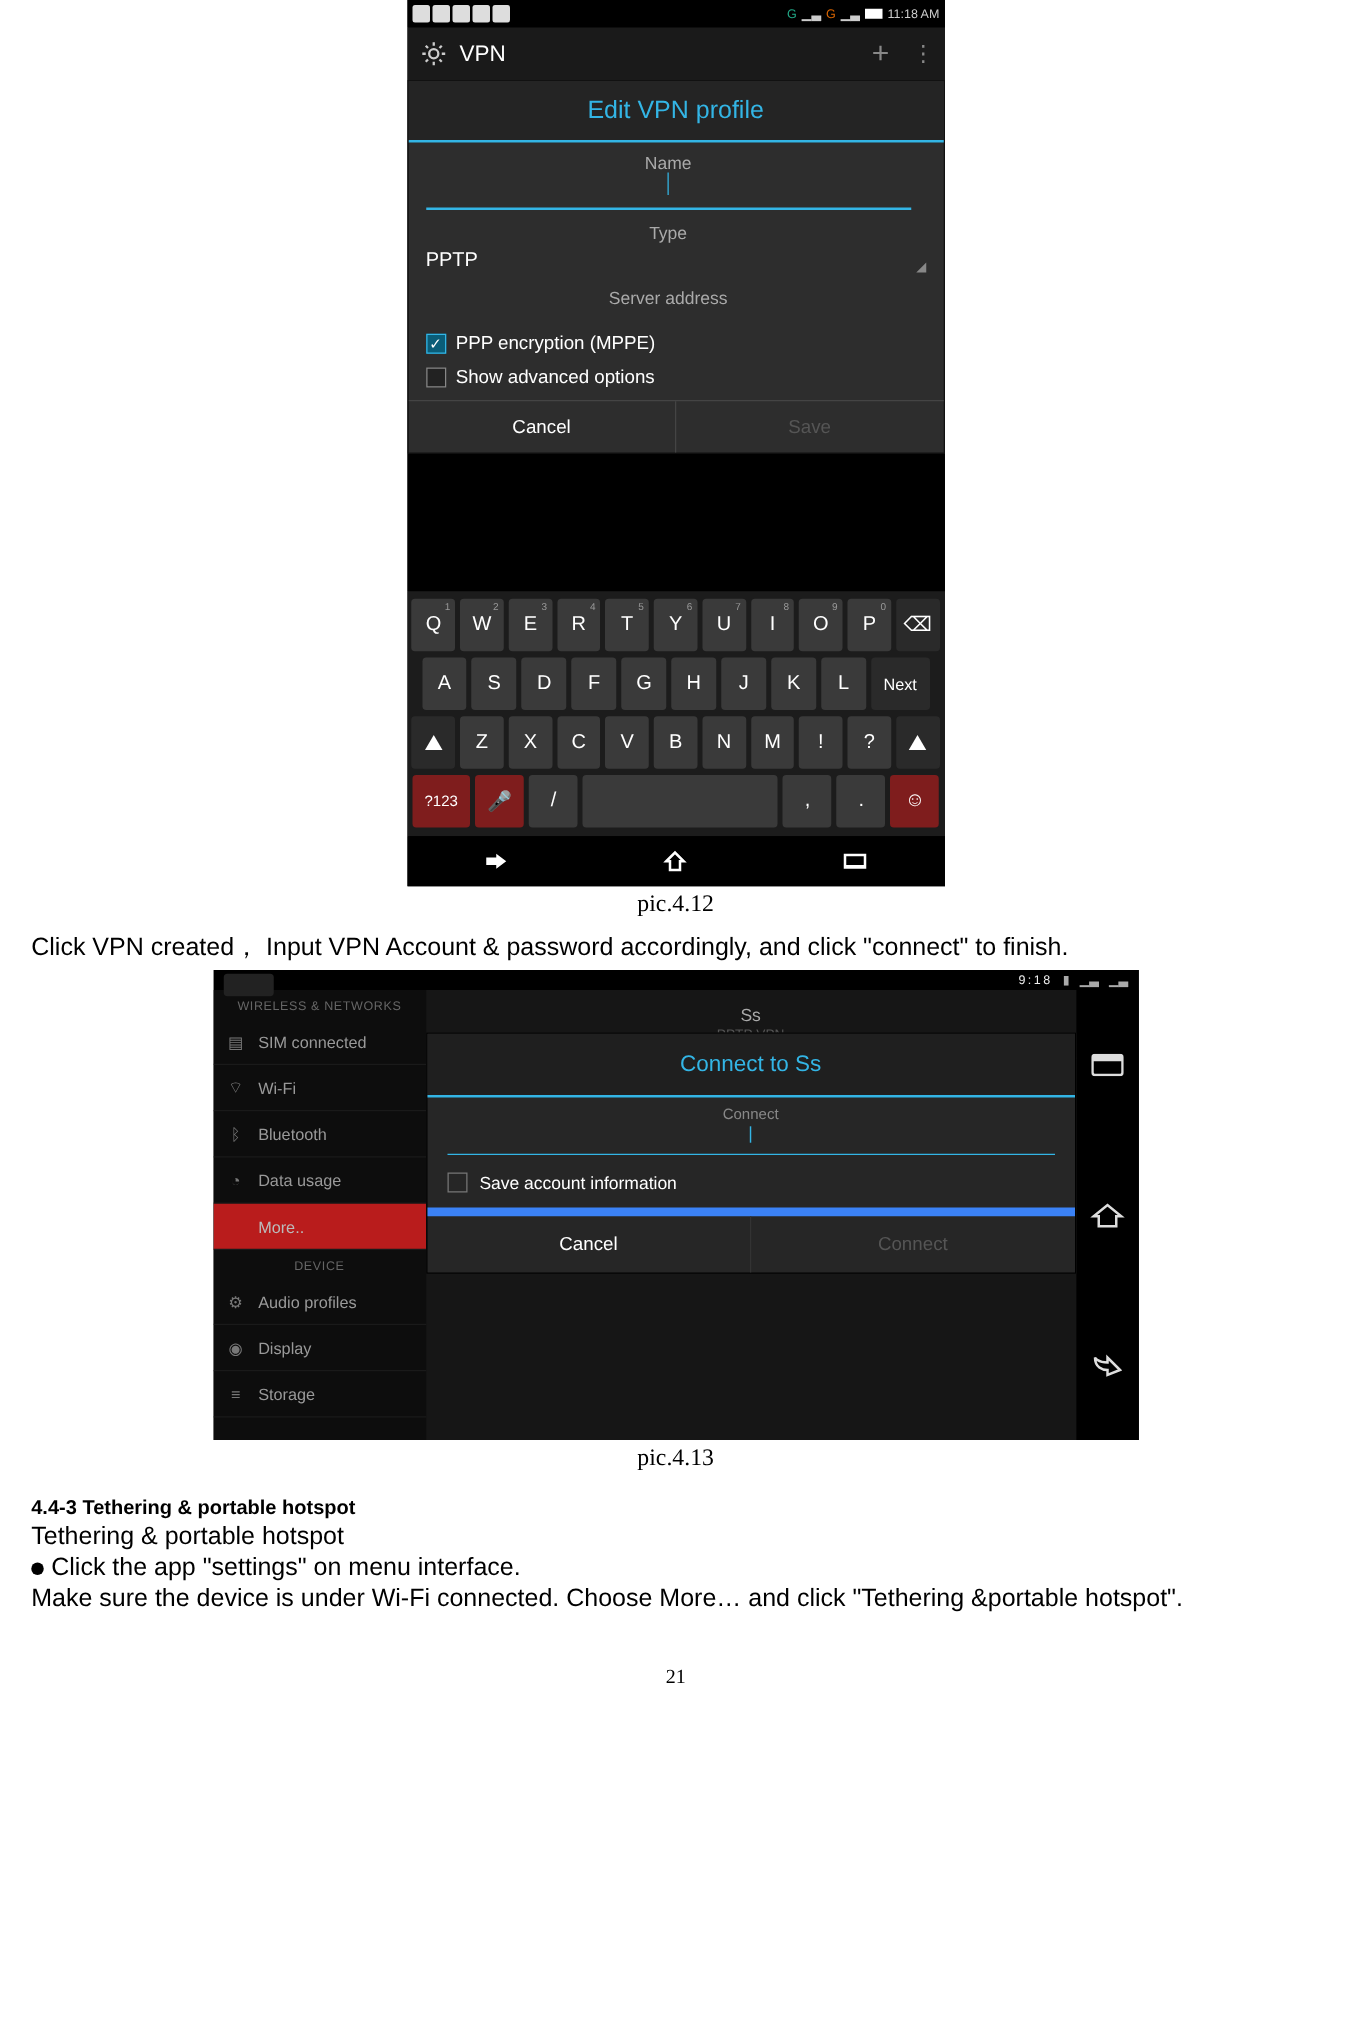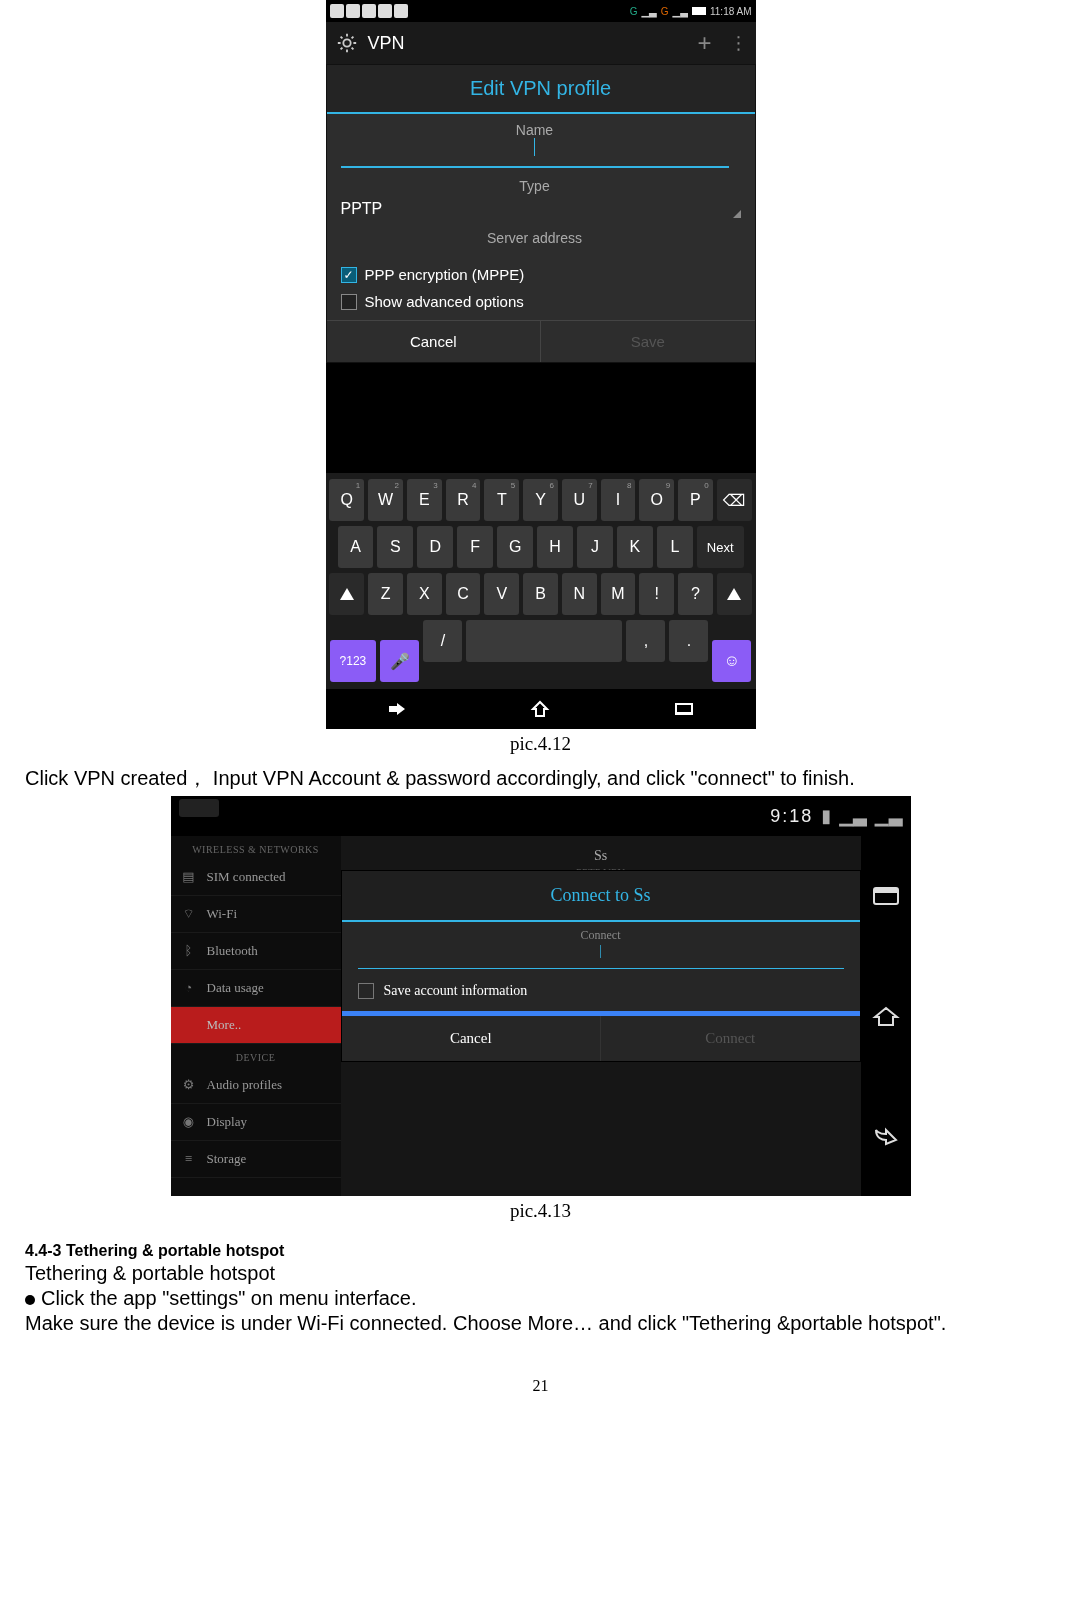--- a/index.html
+++ b/index.html
@@ -51,55 +51,55 @@
   .s1-dlg-btn + .s1-dlg-btn { border-left:1px solid #444; }
 
   .s1-gap { height: 110px; background:#000; }
 
   
   .kb { background:#1c1c1c; padding:6px 4px 2px 4px; }
   .kb-row { display:flex; gap:4px; margin-bottom:5px; justify-content:center; }
   .key { background:#3a3a3a; color:#fff; height:42px; border-radius:3px; display:flex; align-items:center; justify-content:center; font-size:16px; position:relative; }
   .key.w1 { flex: 1 1 0; }
   .key .sup { position:absolute; top:2px; right:4px; font-size:8px; color:#999; }
-  .key.dark { background:#8b5cf6;margin-top:20px; }
+  .key.dark { background:#7f1d1d; }
   .key.next { background:#2a2a2a; font-size:13px; }
   .key.shift { background:#2a2a2a; }
   .key.space { flex: 4 1 0; }
   .key.bksp { background:#2a2a2a; }
   .arrow-up { width:0; height:0; border-left:7px solid transparent; border-right:7px solid transparent; border-bottom:12px solid #fff; }
 
   .s1-navbar { height: 40px; background:#000; display:flex; }
   .s1-navbar > div { flex:1; display:flex; align-items:center; justify-content:center; color:#fff; }
   .nav-recent { width:18px; height:12px; border:2px solid #fff; border-bottom-width:3px; }
 
   
   .shot2 { width: 740px; margin: 0 auto; background:#000; position:relative; }
-  .s2-statusbar { height:40px; background:#000; color:#aaa; display:flex; justify-content:flex-end; align-items:center; font-size:18px; padding:0 8px; gap:8px; }
+  .s2-statusbar { height:16px; background:#000; color:#aaa; display:flex; justify-content:flex-end; align-items:center; font-size:10px; padding:0 8px; gap:8px; }
   .s2-clock { color:#eee; letter-spacing:2px; }
 
-  .s2-body { display:flex; height: 360px; background:#111;font-family:Liberation Serif, serif; }
+  .s2-body { display:flex; height: 360px; background:#111; }
   .s2-sidebar { width: 170px; background:#0d0d0d; color:#999; font-size:13px; }
   .s2-side-head { font-size:10px; color:#666; padding: 8px 10px 4px 10px; letter-spacing:0.5px; }
   .s2-side-item { padding: 10px 10px; display:flex; align-items:center; gap:10px; border-bottom:1px solid #1a1a1a; }
   .s2-side-item.selected { background:#b91c1c; color:#bbb; }
   .s2-side-icon { width:16px; height:16px; display:inline-flex; align-items:center; justify-content:center; color:#777; }
 
   .s2-main { flex:1; position:relative; background:#161616; }
   .s2-vpn-row { position:absolute; top:0; left:0; right:0; padding:12px 16px; color:#666; font-size:13px; border-bottom:1px solid #222; }
   .s2-vpn-name { color:#aaa; font-size:14px; }
   .s2-vpn-sub { color:#555; font-size:11px; margin-top:2px; }
 
   .s2-dialog { position:absolute; top:34px; left:0; right:0; background:#262626; border:1px solid #000; }
   .s2-dlg-title { color:#33b5e5; font-size:18px; padding:14px 16px; border-bottom:2px solid #33b5e5; background:#1f1f1f; }
   .s2-field { padding:6px 16px 2px 16px; }
   .s2-label { font-size:12px; color:#888; }
   .s2-input { border:none; border-bottom:1px solid #444; background:transparent; height:26px; width:100%; color:#fff; font-size:14px; }
   .s2-input.focus { border-bottom-color:#33b5e5; }
-  .s2-check-row { padding:12px 16px; color:#fff; font-size:14px; display:flex; align-items:center; gap:10px; border-bottom:5px solid #3b82f6; }
+  .s2-check-row { padding:12px 16px; color:#fff; font-size:14px; display:flex; align-items:center; gap:10px; border-bottom:7px solid #3b82f6; }
   .s2-check { width:16px; height:16px; border:1px solid #777; display:inline-block; }
   .s2-dlg-btns { display:flex; }
   .s2-dlg-btn { flex:1; text-align:center; padding:14px 0; font-size:15px; }
   .s2-dlg-btn.enabled { color:#fff; }
   .s2-dlg-btn.disabled { color:#555; }
   .s2-dlg-btn + .s2-dlg-btn { border-left:1px solid #333; }
 
   .s2-navbar { width:50px; background:#000; display:flex; flex-direction:column; justify-content:space-around; align-items:center; }
   .s2-navbar > div { color:#eee; }
   .s2-btnbox { width:42px; height:42px; display:flex; align-items:center; justify-content:center; }

